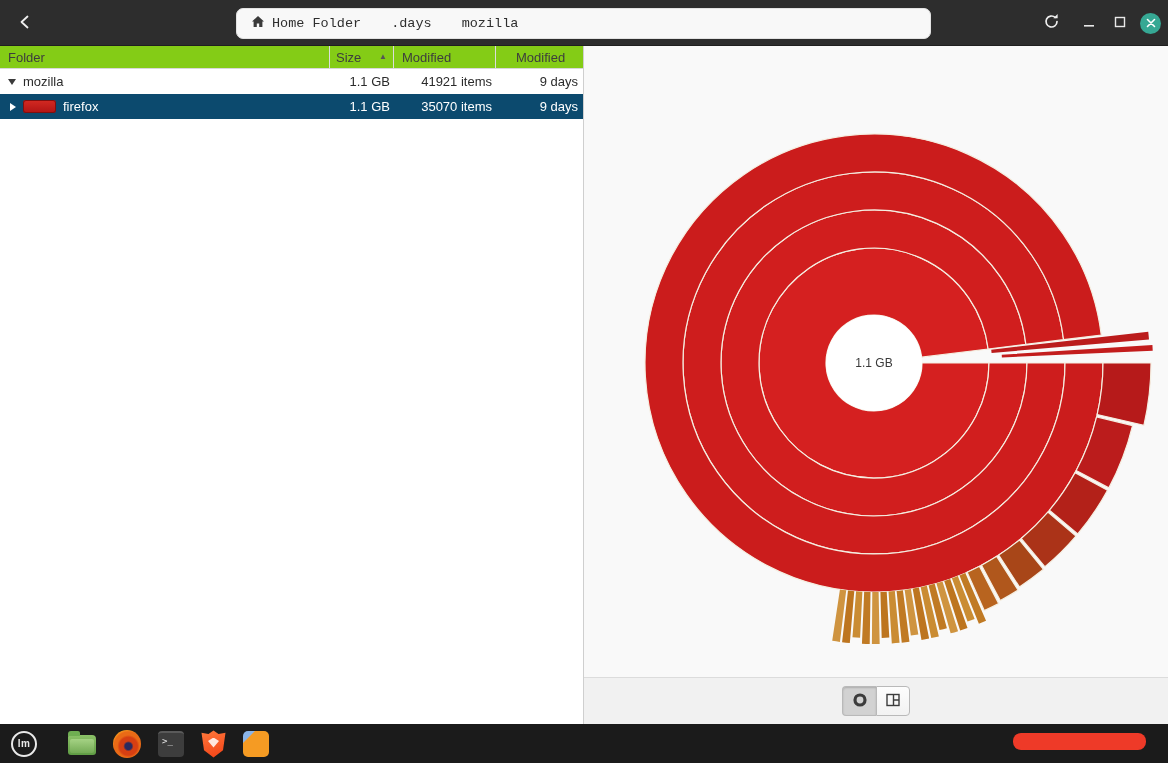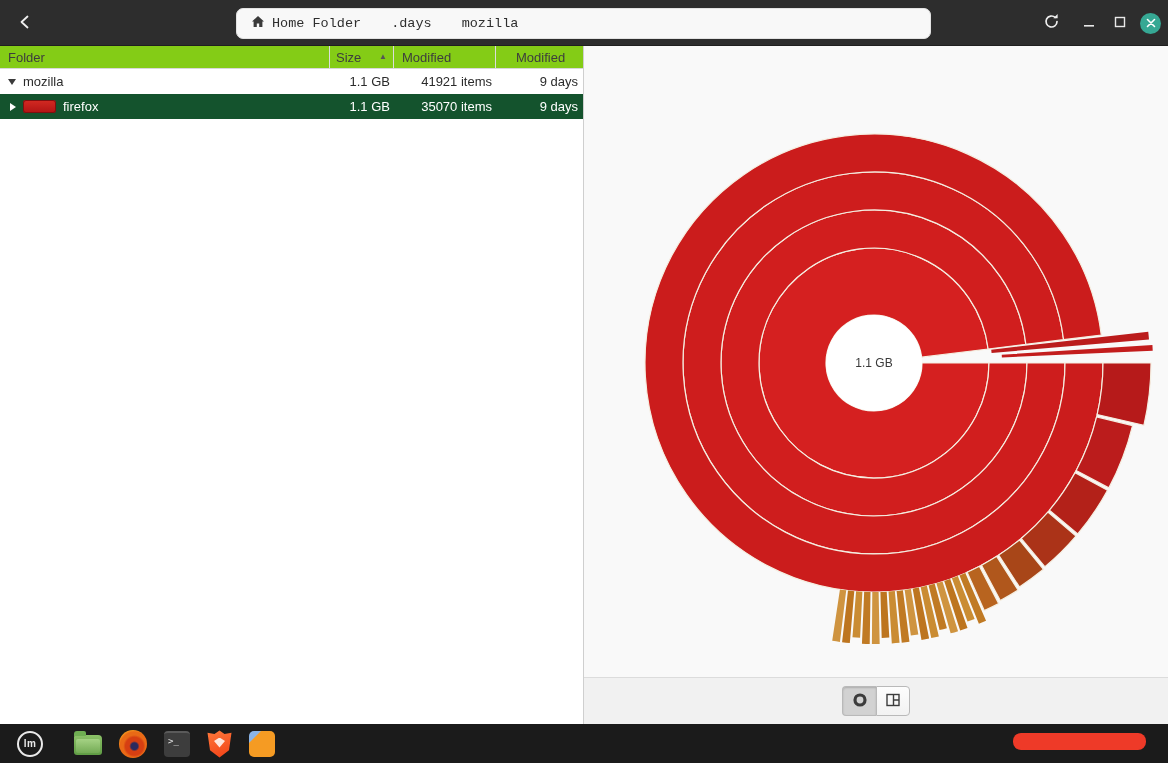--- a/index.html
+++ b/index.html
@@ -40,21 +40,21 @@
   .thead, .trow { display:grid; grid-template-columns:330px 64px 102px 87px; width:583px; }
   .thead { height:23px; background:#84cc16; border-bottom:1px solid #d8d8d8; }
   .th { display:flex; align-items:center; font-size:13px; color:#3d3d3d;
     padding:0 6px 0 8px; border-right:1px solid #dcdcdc; cursor:pointer;
     background:none; border-top:none; border-bottom:none; border-left:none;
     font-family:inherit; }
   .th:last-child { border-right:none;margin-left:12px; }
   .th.size-h { justify-content:space-between; padding-left:6px;align-items:center; }
   .sort-arrow { font-size:8px; color:#555; line-height:1; }
   .trow { height:25px; align-items:center; font-size:13px; color:#2b2b2b; cursor:pointer; }
-  .trow.selected { background:#14532d; color:#ffffff; }
+  .trow.selected { background:#0c4a6e; color:#ffffff; }
   .cell { padding:0 4px; overflow:hidden; white-space:nowrap; }
   .c-folder { display:flex; align-items:center; gap:7px; padding-left:8px; }
   .c-size, .c-contents, .c-modified { text-align:right; }
   .c-modified { padding-right:5px; }
   .expander { display:inline-block; flex:none; }
   .exp-down { width:0; height:0; border-left:4.5px solid transparent;
     border-right:4.5px solid transparent; border-top:6px solid #3b3b3b; }
   .exp-right { width:0; height:0; border-top:4.5px solid transparent;
     border-bottom:4.5px solid transparent; border-left:6px solid #ffffff; margin-left:2px; }
   .gauge { width:33px; height:13px; flex:none; border-radius:3px;
@@ -73,21 +73,21 @@
   .view-switch { display:flex; }
   .vs-btn { width:34px; height:30px; border:1px solid #b9b9b9;
     background:linear-gradient(#fdfdfd,#f2f2f2); cursor:pointer;
     display:flex; align-items:center; justify-content:center; }
   .vs-btn.active { background:#d2d2d2; box-shadow:inset 0 1px 2px rgba(0,0,0,.18); }
   .vs-btn:first-child { border-radius:4px 0 0 4px; border-right:none; }
   .vs-btn:last-child { border-radius:0 4px 4px 0; }
 
   
   .taskbar { position:absolute; left:0; bottom:0; width:1168px; height:39px;
-    background:#1b1b1b; display:flex; align-items:center; padding-left:17px; gap:17px; z-index:6; }
+    background:#1b1b1b; display:flex; align-items:center; padding-left:11px; gap:17px; z-index:6; }
   .tb-btn { background:transparent; border:none; cursor:pointer; flex:none;
     display:flex; align-items:center; justify-content:center; padding:0; }
   .mint-logo { width:26px; height:26px; border-radius:50%; border:2px solid #e9e9e9;
     margin-right:14px; display:flex; align-items:center; justify-content:center;
     color:#e9e9e9; font-size:10px; font-weight:bold; letter-spacing:.5px; }
   .folder-ic { width:28px; height:20px; margin-top:3px; position:relative;
     background:linear-gradient(#8cc268,#5f9c44); border-radius:2px 4px 3px 3px; }
   .folder-ic::before { content:""; position:absolute; top:-4px; left:0; width:12px; height:5px;
     background:#6fae52; border-radius:3px 2px 0 0; }
   .folder-ic::after { content:""; position:absolute; left:2px; right:2px; top:4px; bottom:2px;

